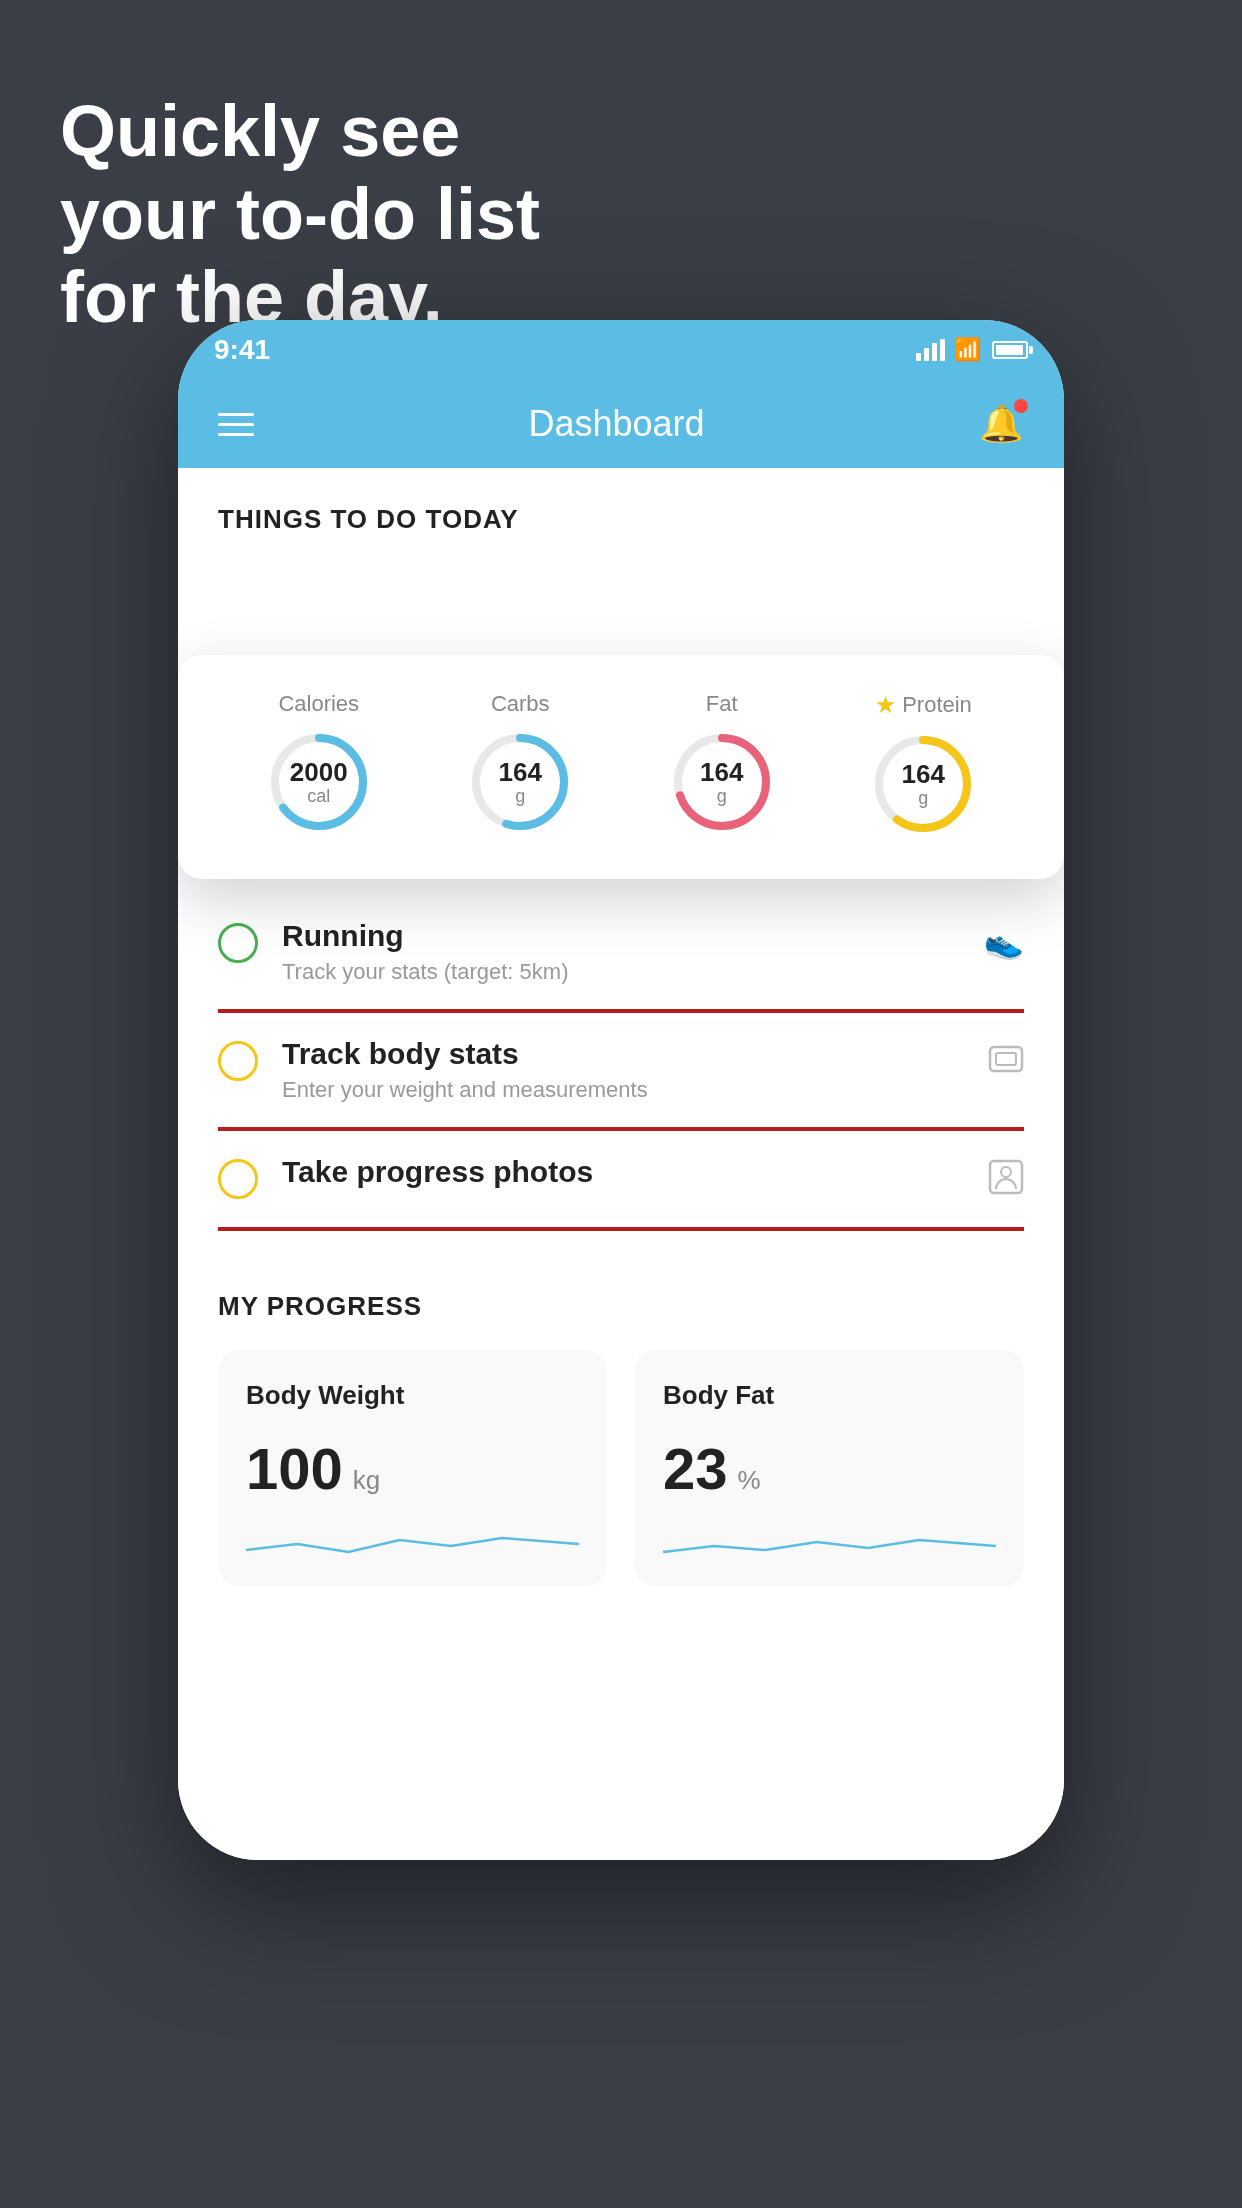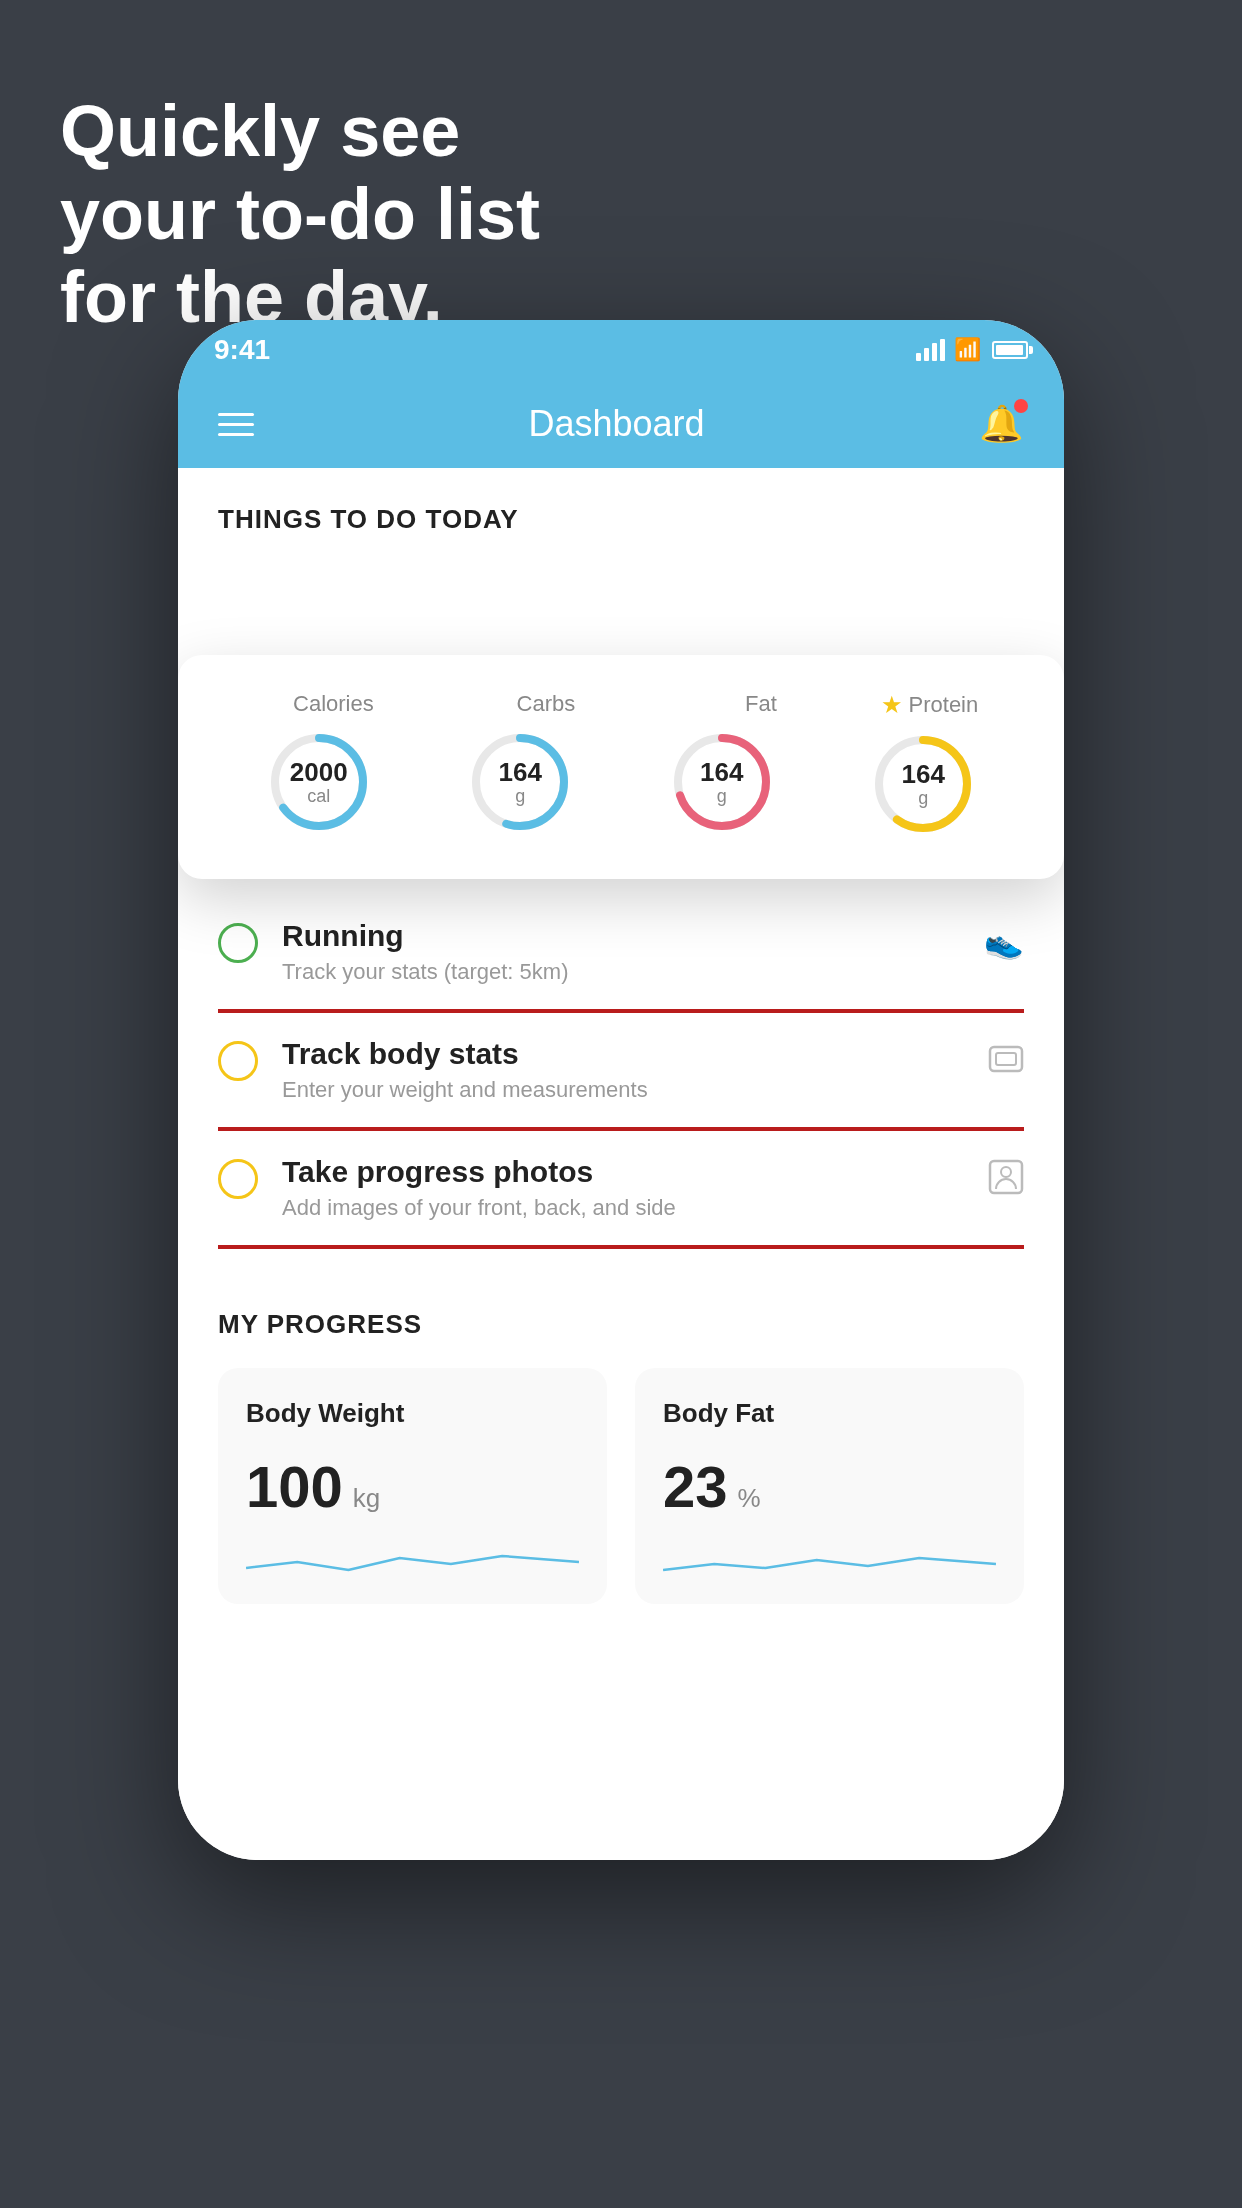--- a/index.html
+++ b/index.html
@@ -153,21 +153,21 @@
       color: #222;
     }
     .nutrition-circles {
       display: flex;
       justify-content: space-around;
       align-items: flex-start;
     }
     .nutrition-item {
       display: flex;
       flex-direction: column;
-      align-items: flex-end;
+      align-items: center;
       gap: 10px;
     }
     .nutrition-label {
       font-size: 22px;
       color: #888;
     }
     .nutrition-label.starred {
       display: flex;
       align-items: center;
       gap: 6px;
@@ -469,21 +469,20 @@
             <rect x="2" y="6" width="32" height="24" rx="4" stroke="#bbb" stroke-width="2.5" fill="none"></rect>
             <rect x="8" y="12" width="20" height="12" rx="2" stroke="#bbb" stroke-width="2" fill="none"></rect>
           </svg>
         </div>
       </div>
 
       <div class="todo-item">
         <div class="todo-circle yellow"></div>
         <div class="todo-text">
           <div class="todo-name">Take progress photos</div>
-          <div class="todo-sub">Add images of your front, back, and side</div>
         </div>
         <div class="todo-icon">
           <svg width="36" height="36" viewBox="0 0 36 36" fill="none">
             <rect x="2" y="2" width="32" height="32" rx="4" stroke="#bbb" stroke-width="2.5" fill="none"></rect>
             <circle cx="18" cy="13" r="5" stroke="#bbb" stroke-width="2" fill="none"></circle>
             <path d="M8 30c0-5.5 4.5-10 10-10s10 4.5 10 10" stroke="#bbb" stroke-width="2" fill="none"></path>
           </svg>
         </div>
       </div>
 

